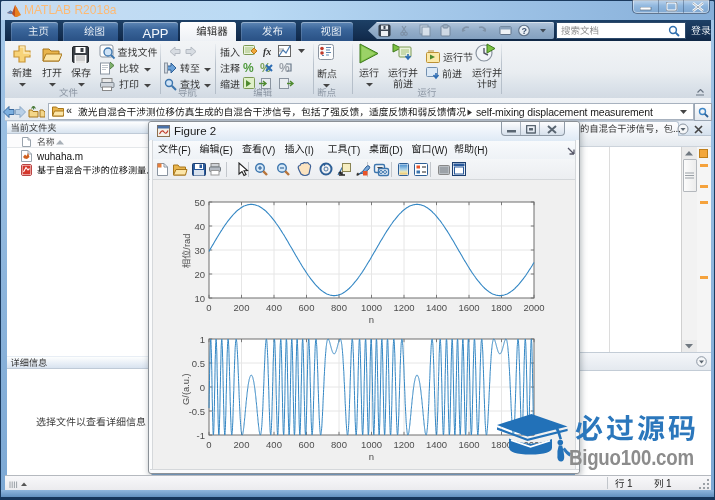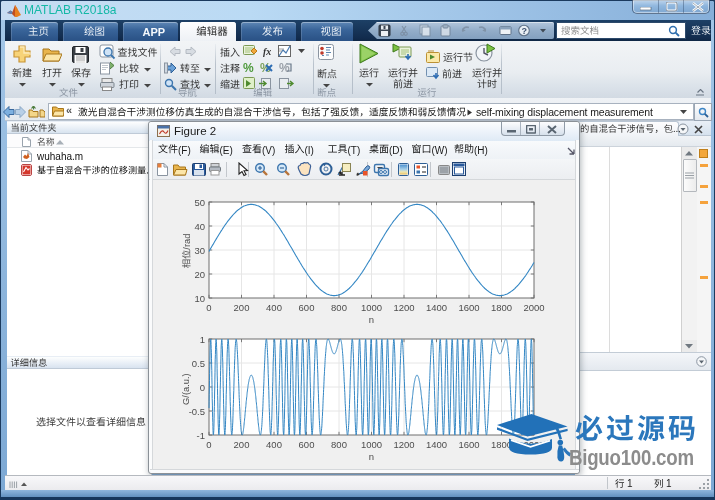--- a/index.html
+++ b/index.html
@@ -1,21 +1,21 @@
 <!DOCTYPE html>
 <html><head><meta charset="utf-8"><style>
 *{margin:0;padding:0;box-sizing:border-box}
 html,body{width:715px;height:500px;overflow:hidden;font-family:"Liberation Sans",sans-serif;}
 body{position:relative;background:#1b3a5e;}
 .abs{position:absolute}
 .frame{position:absolute;left:1px;top:1px;right:1px;bottom:2px;
  background:linear-gradient(180deg,#bcd8f1 0%,#a3c6e7 4%,#8db5dc 55%,#7ca8d4 100%);border-radius:2px;}
 .titlebar{position:absolute;left:1px;top:1px;width:713px;height:19px;
  background:linear-gradient(90deg,#c8ddf2 0%,#badaf4 35%,#9dc2e6 70%,#86afd9 100%);border-radius:2px 2px 0 0}
-.title-txt{position:absolute;left:24px;top:3px;font-size:12px;color:#14b8a6}
+.title-txt{position:absolute;left:24px;top:3px;font-size:12px;color:#fdba74}
 .winbtns{position:absolute;right:5px;top:0;width:78px;height:14px;border:1px solid rgba(20,40,70,.55);
  border-top:none;border-radius:0 0 5px 5px;background:linear-gradient(180deg,rgba(255,255,255,.45),rgba(160,195,230,.25) 45%,rgba(90,130,175,.25));
  box-shadow:inset 0 0 0 1px rgba(255,255,255,.45);display:flex}
 .winbtns div{flex:1;position:relative;border-right:1px solid rgba(30,50,80,.35)}
 .winbtns div:last-child{border-right:none}
 .tabstrip{position:absolute;left:5px;top:20px;width:706px;height:21px;background:linear-gradient(180deg,#1d4066,#122c4e 85%,#0e2644)}
 .tab{position:absolute;top:22px;height:19px;border-radius:3px 3px 0 0;
  background:linear-gradient(180deg,#5e87b5,#3a659a 40%,#2c5488 90%);box-shadow:inset 0 1px 0 rgba(255,255,255,.35),inset 1px 0 0 rgba(255,255,255,.15)}
 .tab.sel{background:linear-gradient(180deg,#fdfdfe,#eef1f5);box-shadow:inset 0 1px 0 #fff}
 .ribbon{position:absolute;left:5px;top:41px;width:706px;height:57px;
@@ -59,21 +59,21 @@
       </svg>
 </div>
   </div>
 <div class="tabstrip"></div>
 <div class="tab" style="left:11px;width:47px"></div>
 <div class="tab" style="left:63px;width:55px"></div>
 <div class="tab" style="left:123px;width:55px"></div>
 <div class="tab sel" style="left:180px;width:56px"></div>
 <div class="tab" style="left:241px;width:55px"></div>
 <div class="tab" style="left:301px;width:52px"></div>
-<div class="abs" style="left:142.5px;top:26px;font-size:11px;font-weight:bold;color:#f4f8fc">APP</div>
+<div class="abs" style="left:142.5px;top:26px;font-size:13px;font-weight:normal;color:#f4f8fc">APP</div>
 <div class="abs" style="left:368px;top:22px;width:186px;height:17px;
  background:linear-gradient(180deg,#b3c6dc,#93adc9 50%,#83a0bf);border-radius:2px;
  clip-path:polygon(9px 0,100% 0,100% 100%,9px 100%,0 50%);box-shadow:inset 0 1px 0 rgba(255,255,255,.5)"></div>
 <svg class="abs" style="left:378px;top:24px" width="175" height="14" viewBox="0 0 175 14">
 <g>
 <rect x="1" y="1" width="11" height="11" rx="1" fill="#3d4754" stroke="#2c343e"></rect>
       <rect x="3" y="1.5" width="7" height="4" fill="#e8ecf0"></rect>
       <rect x="5.5" y="2" width="2" height="3" fill="#3d4754"></rect>
       <rect x="3" y="7" width="7" height="5" fill="#eef1f4"></rect>
 <g opacity="0.75">

